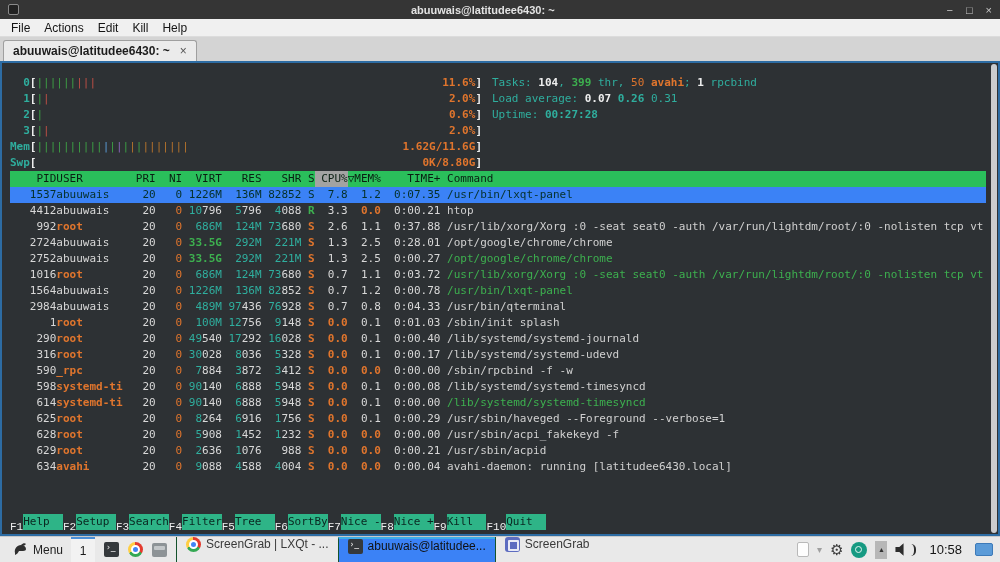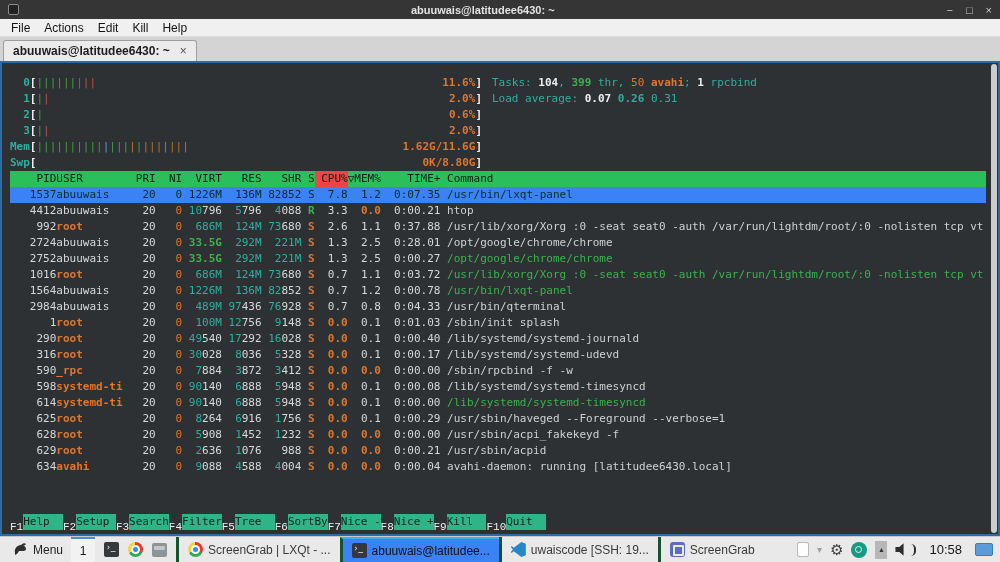--- a/index.html
+++ b/index.html
@@ -41,40 +41,40 @@
   .g { color:#3db04f; } .gb { color:#3db04f; font-weight:bold; }
   .o { color:#e0752d; } .ob { color:#e0752d; font-weight:bold; }
   .cmdw { color:#d0d0d0; }
 
   .htoptabs { height:16px; line-height:16px; margin-top:14px; white-space:pre; }
   .htab { display:inline-block; padding:0 1ch; color:#09211d; }
   .htab.green { background:#2abf5b; margin-left:1ch; }
   .htab.cyan  { background:#38bfe0; margin-left:1ch; }
 
   .phead { display:flex; height:16px; line-height:16px; background:#2abf5b; color:#0a1f12; white-space:pre; }
-  .phead .cell.sortcol { background:#ef4444; }
+  .phead .cell.sortcol { background:#a3a3a3; }
   .prow { display:flex; height:16px; line-height:16px; white-space:pre; }
   .cell { display:inline-block; overflow:hidden; flex:0 0 auto; }
   .ar { text-align:right; } .al { text-align:left; }
   .cmdcell { flex:1 1 auto !important; padding-left:1ch; overflow:hidden; }
   .prow.sel { background:#3b82f6; }
   .prow.sel span, .prow.sel .cell { color:#053029 !important; font-weight:normal !important; }
 
   .fnbar { margin-top:auto; display:flex; height:16px; line-height:16px; white-space:pre; }
   .fnkey { color:#efefef;font-family:Liberation Mono, monospace; }
   .fnlabel { background:#2eb487; color:#0a2620; width:6ch; display:inline-block; overflow:hidden; }
 
   
   .taskbar { height:26px; background:#e9e9e9; border-top:1px solid #c9c9c9; display:flex; align-items:center; font-size:12px; color:#222; padding:0 4px; flex:0 0 auto; }
   .menu-btn { display:flex; align-items:center; gap:5px; padding:0 8px; height:100%; }
   .menu-btn svg { display:block; }
   .ws-btn { width:24px; height:100%; display:flex; align-items:center; justify-content:center; border-top:2px solid #4a90d9; background:#f2f2f2; color:#1b1b1b; }
   .ql { display:flex; gap:9px; padding:0 9px; align-items:center; }
   .tasks { display:flex; height:100%; align-items:stretch; }
-  .task { display:flex; align-items:center; gap:5px; padding:0 9px; max-width:185px; border-left:3px solid #14532d; }
+  .task { display:flex; align-items:flex-start; gap:5px; padding:0 9px; max-width:185px; border-left:1px solid #14532d; }
   .task .tlabel { overflow:hidden; text-overflow:ellipsis; white-space:nowrap; color:#3a3a3a; }
   .task.active { background:#3b82f6; border-top:2px solid #3daee9; }
   .task.active .tlabel { color:#111; }
   .tray { margin-left:auto; display:flex; align-items:center; gap:8px; padding-right:3px; }
   .clock { font-size:13px; color:#151515; margin:0 5px; }
 
   
   .ic { flex:0 0 auto; position:relative; }
   .icon-terminal { width:15px; height:15px; background:#35393c; border-radius:2px; }
   .icon-terminal::after { content:"›_"; position:absolute; left:2px; top:1px; color:#d7d7d7; font:bold 8px "DejaVu Sans Mono",monospace; }
@@ -130,20 +130,21 @@
         <div class="mline"><span class="mlab">0</span><span class="brk">[</span><span class="mbar"><span class="bar-g">|</span><span class="bar-g">|</span><span class="bar-g">|</span><span class="bar-g">|</span><span class="bar-g">|</span><span class="bar-g">|</span><span class="bar-r">|</span><span class="bar-r">|</span><span class="bar-r">|</span></span><span class="mpct">11.6%</span><span class="brk">]</span></div>
         <div class="mline"><span class="mlab">1</span><span class="brk">[</span><span class="mbar"><span class="bar-g">|</span><span class="bar-r">|</span></span><span class="mpct">2.0%</span><span class="brk">]</span></div>
         <div class="mline"><span class="mlab">2</span><span class="brk">[</span><span class="mbar"><span class="bar-g">|</span></span><span class="mpct">0.6%</span><span class="brk">]</span></div>
         <div class="mline"><span class="mlab">3</span><span class="brk">[</span><span class="mbar"><span class="bar-g">|</span><span class="bar-r">|</span></span><span class="mpct">2.0%</span><span class="brk">]</span></div>
         <div class="mline"><span class="mlab">Mem</span><span class="brk">[</span><span class="mbar"><span class="bar-g">|</span><span class="bar-g">|</span><span class="bar-g">|</span><span class="bar-g">|</span><span class="bar-g">|</span><span class="bar-g">|</span><span class="bar-g">|</span><span class="bar-g">|</span><span class="bar-g">|</span><span class="bar-g">|</span><span class="bar-b">|</span><span class="bar-g">|</span><span class="bar-p">|</span><span class="bar-g">|</span><span class="bar-o">|</span><span class="bar-g">|</span><span class="bar-o">|</span><span class="bar-o">|</span><span class="bar-o">|</span><span class="bar-o">|</span><span class="bar-o">|</span><span class="bar-o">|</span><span class="bar-o">|</span></span><span class="mpct">1.62G/11.6G</span><span class="brk">]</span></div>
         <div class="mline"><span class="mlab">Swp</span><span class="brk">[</span><span class="mbar"></span><span class="mpct">0K/8.80G</span><span class="brk">]</span></div>
       </div>
     <div class="infocol">
         <div class="iline"><span class="t">Tasks: </span><span class="wb">104</span><span class="t">, </span><span class="gb">399</span><span class="t"> thr, </span><span class="o">50</span><span class="ob"> avahi</span><span class="t">; </span><span class="wb">1</span><span class="t"> rpcbind</span></div>
         <div class="iline"><span class="t">Load average: </span><span class="wb">0.07</span><span class="t"> </span><span class="tb">0.26</span><span class="t"> </span><span class="t">0.31</span></div>
+        <div class="iline"><span class="t">Uptime: </span><span class="tb">00:27:28</span></div>
       </div>
   </div>
   <div class="phead"><span class="cell ar" style="width: 7ch;">PID</span><span class="cell al" style="width: 11ch;">USER</span><span class="cell ar" style="width: 4ch;">PRI</span><span class="cell ar" style="width: 4ch;">NI</span><span class="cell ar" style="width: 6ch;">VIRT</span><span class="cell ar" style="width: 6ch;">RES</span><span class="cell ar" style="width: 6ch;">SHR</span><span class="cell ar" style="width: 2ch;">S</span><span class="cell ar sortcol" style="width: 5ch;">CPU%</span><span class="cell ar" style="width: 5ch;">▽MEM%</span><span class="cell ar" style="width: 9ch;">TIME+</span><span class="cell al cmdcell">Command</span></div>
   <div>
       <div class="prow sel"><span class="cell ar" style="width:7ch"><span class="w">1537</span></span><span class="cell al" style="width:11ch"><span class="w">abuuwais</span></span><span class="cell ar" style="width:4ch"><span class="w">20</span></span><span class="cell ar" style="width:4ch"><span class="o">0</span></span><span class="cell ar" style="width:6ch"><span class="t">1226M</span></span><span class="cell ar" style="width:6ch"><span class="t">136M</span></span><span class="cell ar" style="width:6ch"><span class="t">82</span><span class="w">852</span></span><span class="cell ar" style="width:2ch"><span class="ob">S</span></span><span class="cell ar" style="width:5ch"><span class="w">7.8</span></span><span class="cell ar" style="width:5ch"><span class="w">1.2</span></span><span class="cell ar" style="width:9ch"><span class="w">0:07.35</span></span><span class="cell al cmdcell"><span class="cmdw">/usr/bin/lxqt-panel</span></span></div>
       <div class="prow"><span class="cell ar" style="width:7ch"><span class="w">4412</span></span><span class="cell al" style="width:11ch"><span class="w">abuuwais</span></span><span class="cell ar" style="width:4ch"><span class="w">20</span></span><span class="cell ar" style="width:4ch"><span class="o">0</span></span><span class="cell ar" style="width:6ch"><span class="t">10</span><span class="w">796</span></span><span class="cell ar" style="width:6ch"><span class="t">5</span><span class="w">796</span></span><span class="cell ar" style="width:6ch"><span class="t">4</span><span class="w">088</span></span><span class="cell ar" style="width:2ch"><span class="gb">R</span></span><span class="cell ar" style="width:5ch"><span class="w">3.3</span></span><span class="cell ar" style="width:5ch"><span class="ob">0.0</span></span><span class="cell ar" style="width:9ch"><span class="w">0:00.21</span></span><span class="cell al cmdcell"><span class="cmdw">htop</span></span></div>
       <div class="prow"><span class="cell ar" style="width:7ch"><span class="w">992</span></span><span class="cell al" style="width:11ch"><span class="ob">root</span></span><span class="cell ar" style="width:4ch"><span class="w">20</span></span><span class="cell ar" style="width:4ch"><span class="o">0</span></span><span class="cell ar" style="width:6ch"><span class="t">686M</span></span><span class="cell ar" style="width:6ch"><span class="t">124M</span></span><span class="cell ar" style="width:6ch"><span class="t">73</span><span class="w">680</span></span><span class="cell ar" style="width:2ch"><span class="ob">S</span></span><span class="cell ar" style="width:5ch"><span class="w">2.6</span></span><span class="cell ar" style="width:5ch"><span class="w">1.1</span></span><span class="cell ar" style="width:9ch"><span class="w">0:37.88</span></span><span class="cell al cmdcell"><span class="cmdw">/usr/lib/xorg/Xorg :0 -seat seat0 -auth /var/run/lightdm/root/:0 -nolisten tcp vt</span></span></div>
       <div class="prow"><span class="cell ar" style="width:7ch"><span class="w">2724</span></span><span class="cell al" style="width:11ch"><span class="w">abuuwais</span></span><span class="cell ar" style="width:4ch"><span class="w">20</span></span><span class="cell ar" style="width:4ch"><span class="o">0</span></span><span class="cell ar" style="width:6ch"><span class="gb">33.5G</span></span><span class="cell ar" style="width:6ch"><span class="t">292M</span></span><span class="cell ar" style="width:6ch"><span class="t">221M</span></span><span class="cell ar" style="width:2ch"><span class="ob">S</span></span><span class="cell ar" style="width:5ch"><span class="w">1.3</span></span><span class="cell ar" style="width:5ch"><span class="w">2.5</span></span><span class="cell ar" style="width:9ch"><span class="w">0:28.01</span></span><span class="cell al cmdcell"><span class="cmdw">/opt/google/chrome/chrome</span></span></div>
       <div class="prow"><span class="cell ar" style="width:7ch"><span class="w">2752</span></span><span class="cell al" style="width:11ch"><span class="w">abuuwais</span></span><span class="cell ar" style="width:4ch"><span class="w">20</span></span><span class="cell ar" style="width:4ch"><span class="o">0</span></span><span class="cell ar" style="width:6ch"><span class="gb">33.5G</span></span><span class="cell ar" style="width:6ch"><span class="t">292M</span></span><span class="cell ar" style="width:6ch"><span class="t">221M</span></span><span class="cell ar" style="width:2ch"><span class="ob">S</span></span><span class="cell ar" style="width:5ch"><span class="w">1.3</span></span><span class="cell ar" style="width:5ch"><span class="w">2.5</span></span><span class="cell ar" style="width:9ch"><span class="w">0:00.27</span></span><span class="cell al cmdcell"><span class="g">/opt/google/chrome/chrome</span></span></div>
       <div class="prow"><span class="cell ar" style="width:7ch"><span class="w">1016</span></span><span class="cell al" style="width:11ch"><span class="ob">root</span></span><span class="cell ar" style="width:4ch"><span class="w">20</span></span><span class="cell ar" style="width:4ch"><span class="o">0</span></span><span class="cell ar" style="width:6ch"><span class="t">686M</span></span><span class="cell ar" style="width:6ch"><span class="t">124M</span></span><span class="cell ar" style="width:6ch"><span class="t">73</span><span class="w">680</span></span><span class="cell ar" style="width:2ch"><span class="ob">S</span></span><span class="cell ar" style="width:5ch"><span class="w">0.7</span></span><span class="cell ar" style="width:5ch"><span class="w">1.1</span></span><span class="cell ar" style="width:9ch"><span class="w">0:03.72</span></span><span class="cell al cmdcell"><span class="g">/usr/lib/xorg/Xorg :0 -seat seat0 -auth /var/run/lightdm/root/:0 -nolisten tcp vt</span></span></div>
@@ -181,24 +182,20 @@
   <div class="tasks">
       <div class="task">
         <div class="ic icon-chrome"></div>
         <span class="tlabel">ScreenGrab | LXQt - ...</span>
       </div>
       <div class="task active">
         <div class="ic icon-terminal"></div>
         <span class="tlabel">abuuwais@latitudee...</span>
       </div>
       <div class="task">
-        <div class="ic icon-vscode"></div>
-        <span class="tlabel">uwaiscode [SSH: 19...</span>
-      </div>
-      <div class="task">
         <div class="ic icon-screengrab"></div>
         <span class="tlabel">ScreenGrab</span>
       </div>
     </div>
   <div class="tray">
     <div style="display:flex;align-items:center;gap:8px;">
         <div class="ic icon-clipboard"></div>
         <div class="ic icon-chevron-down">▾</div>
         <div class="ic icon-gear">⚙</div>
         <div class="ic icon-network-green"></div>

